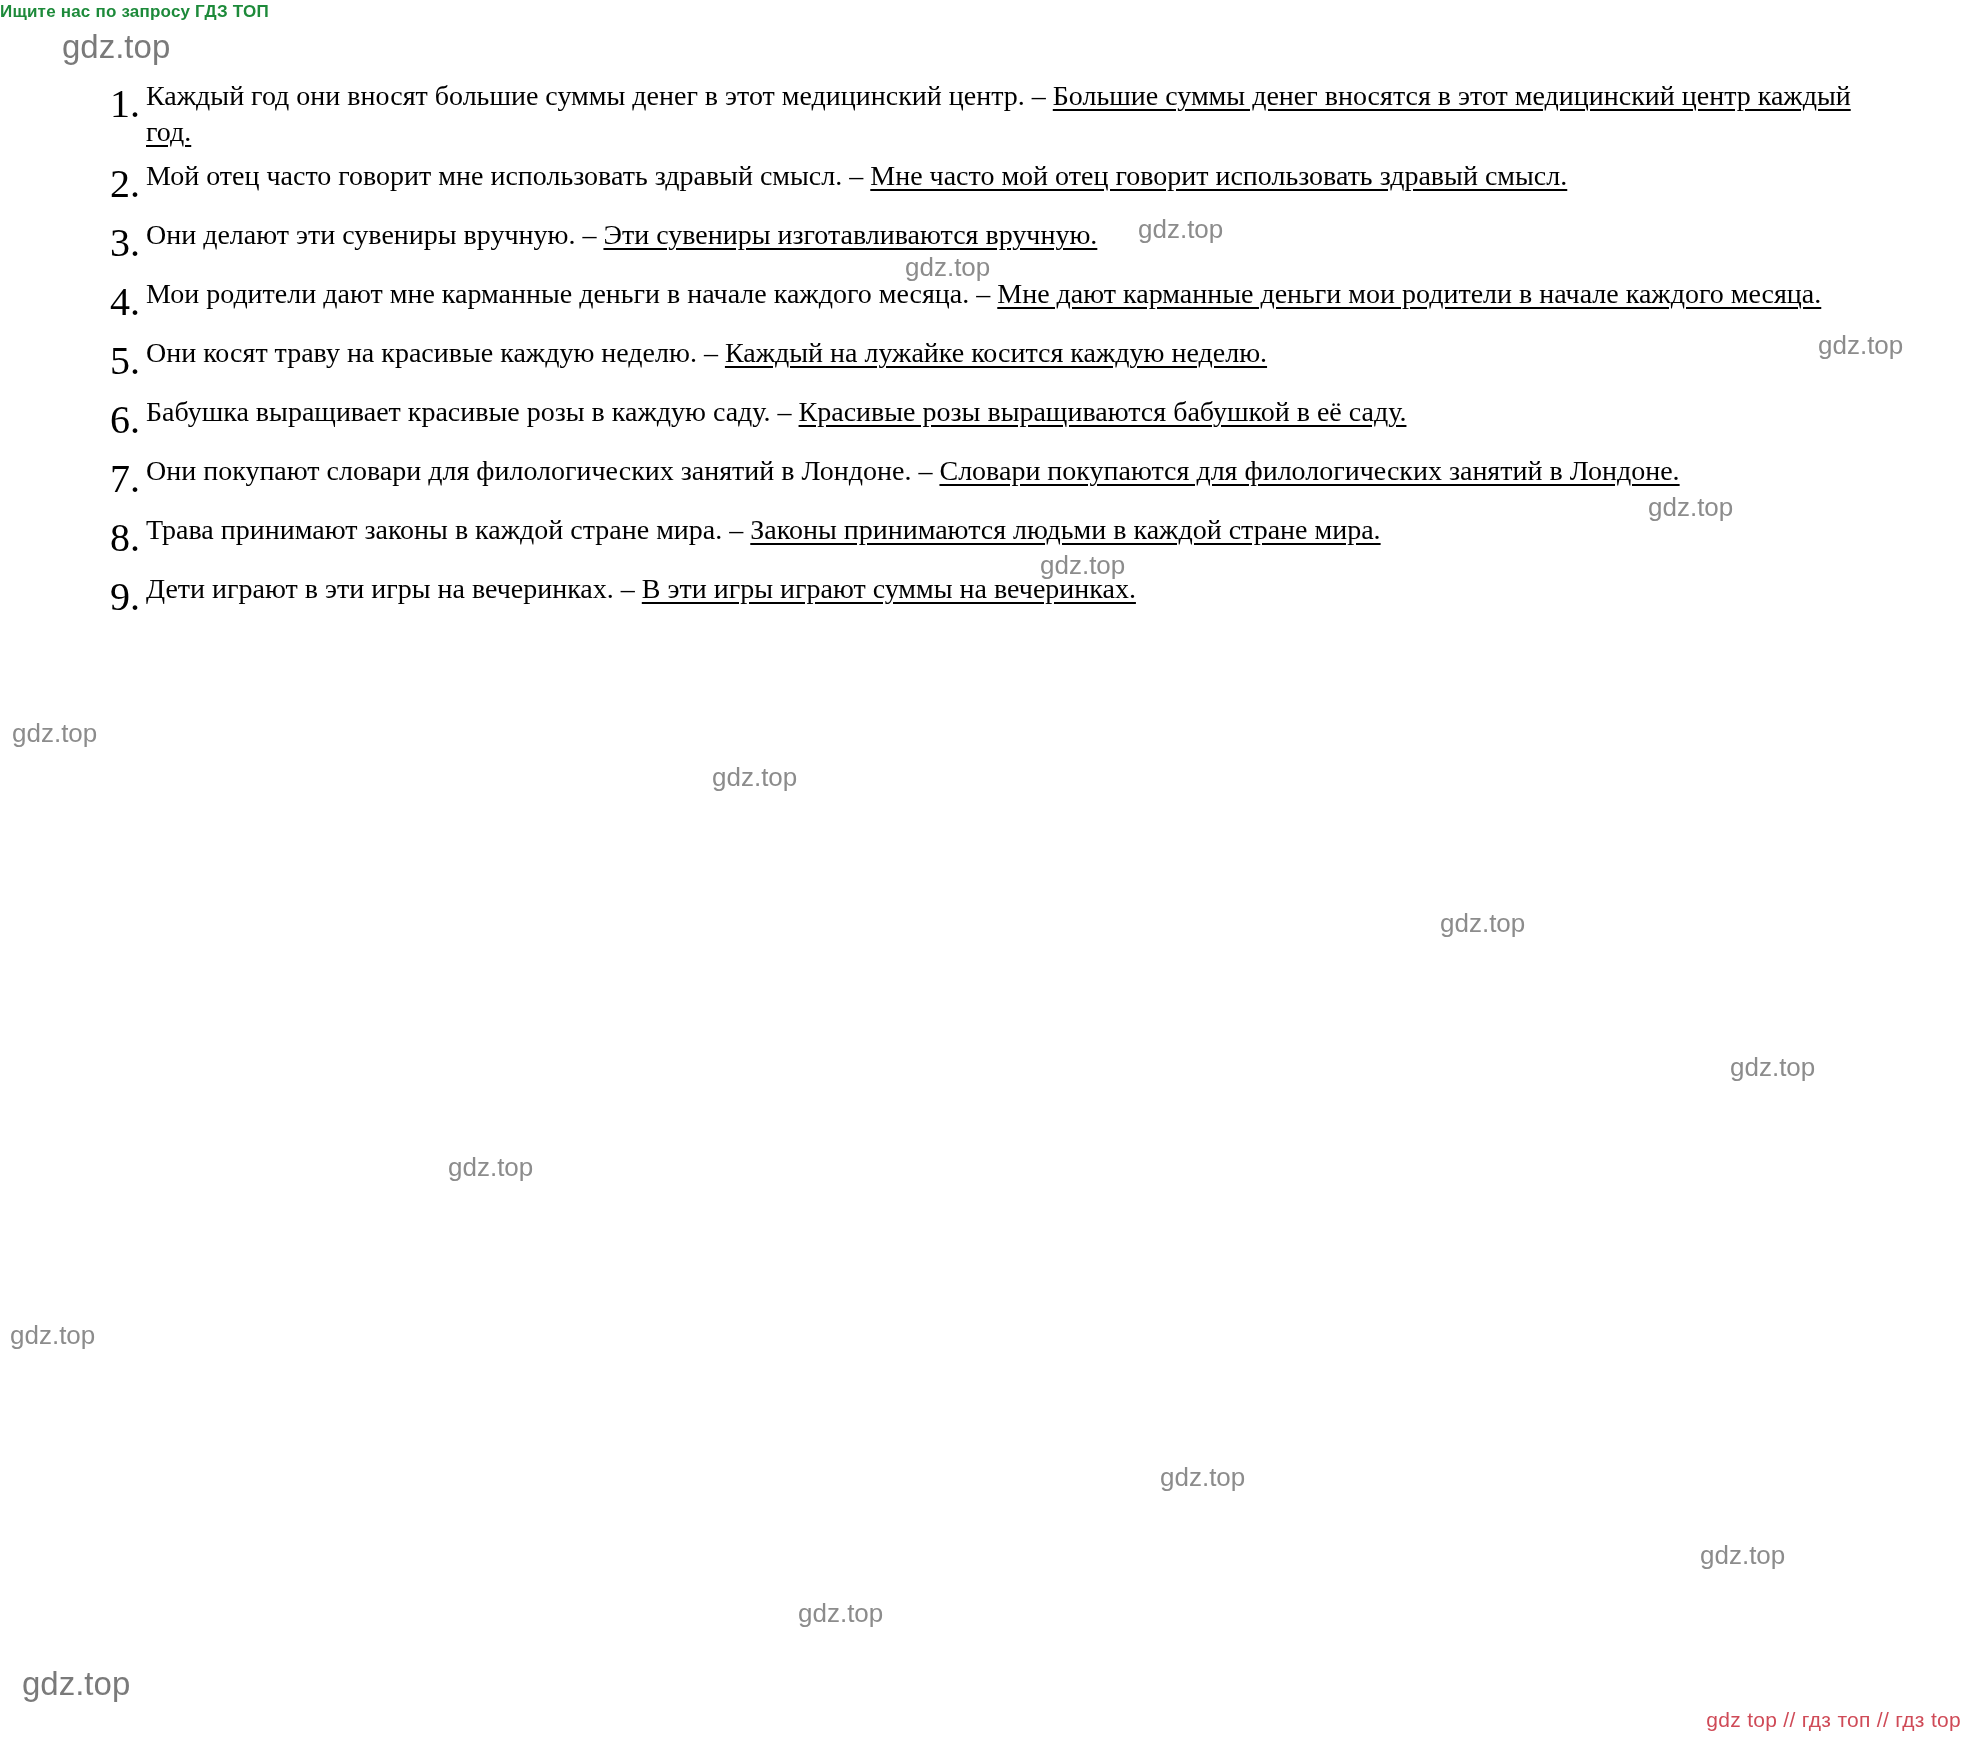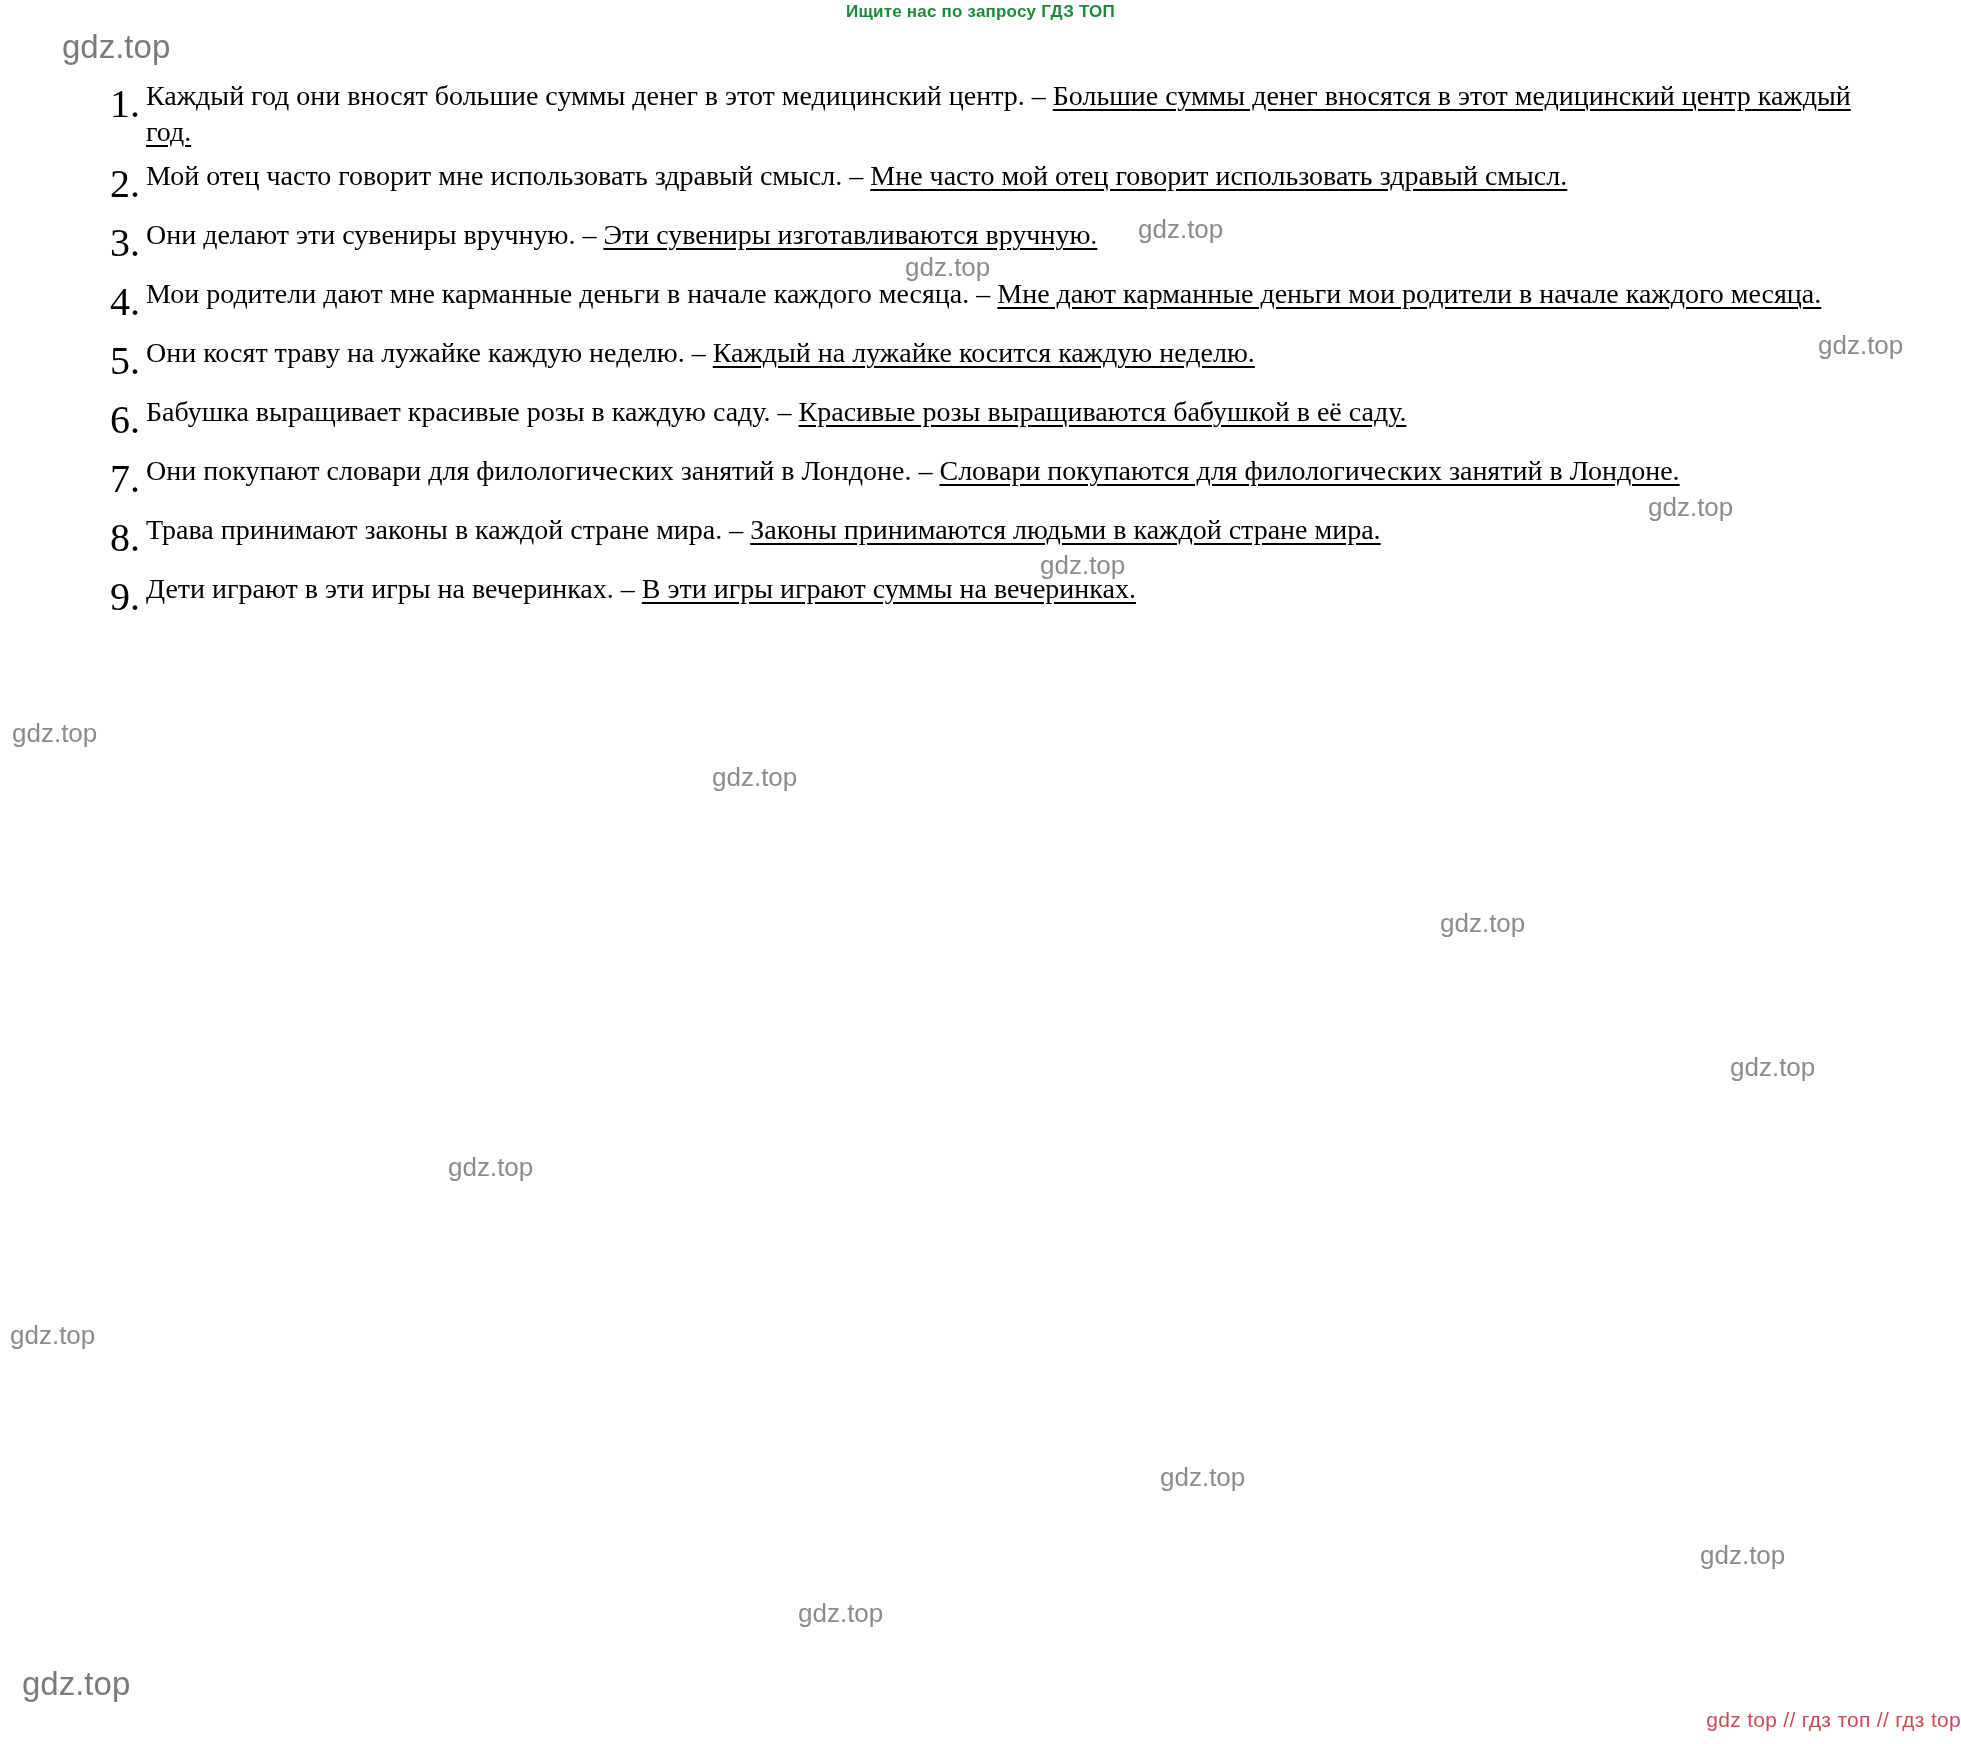--- a/index.html
+++ b/index.html
@@ -15,21 +15,20 @@
     color: #000000;
     overflow: hidden;
   }
 
   
   .promo {
     position: absolute;
     top: 2px;
     left: 0;
     width: 100%;
-    text-align: center;
     font-family: "Liberation Sans", sans-serif;
     font-size: 17px;
     font-weight: bold;
     color: #1d8a3a;
     letter-spacing: 0.2px;
   }
 
   
   .footer {
     position: absolute;
@@ -129,21 +128,21 @@
     <div class="item">
       <div class="num">3.</div>
       <div class="txt"><span>Они делают эти сувениры вручную. – </span><span class="u">Эти сувениры изготавливаются вручную.</span></div>
     </div>
     <div class="item">
       <div class="num">4.</div>
       <div class="txt"><span>Мои родители дают мне карманные деньги в начале каждого месяца. – </span><span class="u">Мне дают карманные деньги мои родители в начале каждого месяца.</span></div>
     </div>
     <div class="item">
       <div class="num">5.</div>
-      <div class="txt"><span>Они косят траву на лужайке каждую неделю. – </span><span class="u">Каждый на лужайке косится каждую неделю.</span></div>
+      <div class="txt"><span>Они косят траву на красивые каждую неделю. – </span><span class="u">Каждый на лужайке косится каждую неделю.</span></div>
     </div>
     <div class="item">
       <div class="num">6.</div>
       <div class="txt"><span>Бабушка выращивает красивые розы в каждую саду. – </span><span class="u">Красивые розы выращиваются бабушкой в её саду.</span></div>
     </div>
     <div class="item">
       <div class="num">7.</div>
       <div class="txt"><span>Они покупают словари для филологических занятий в Лондоне. – </span><span class="u">Словари покупаются для филологических занятий в Лондоне.</span></div>
     </div>
     <div class="item">

